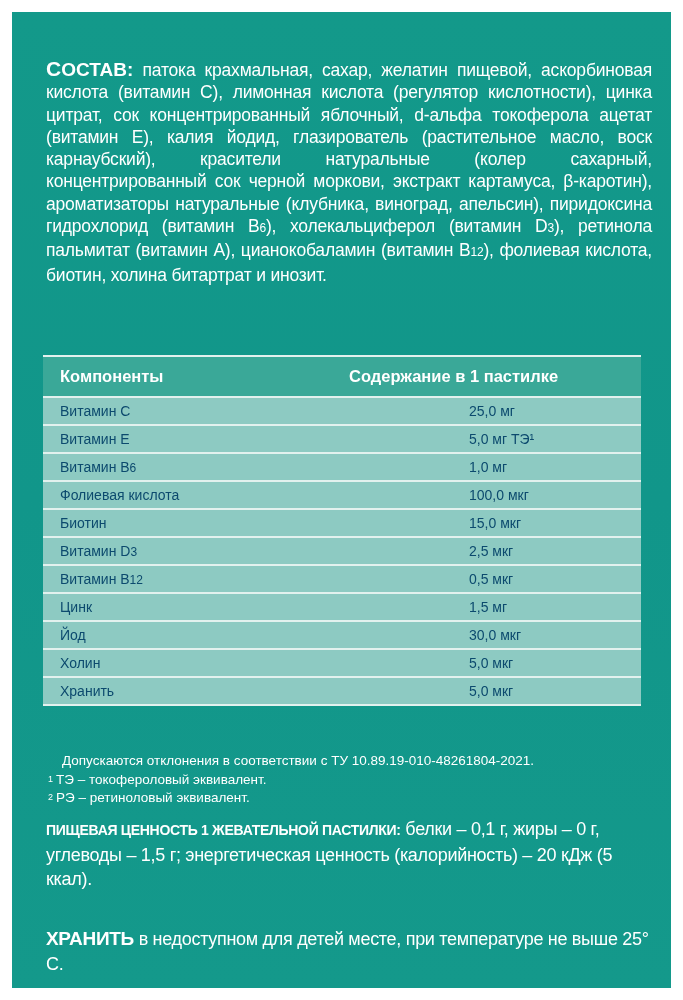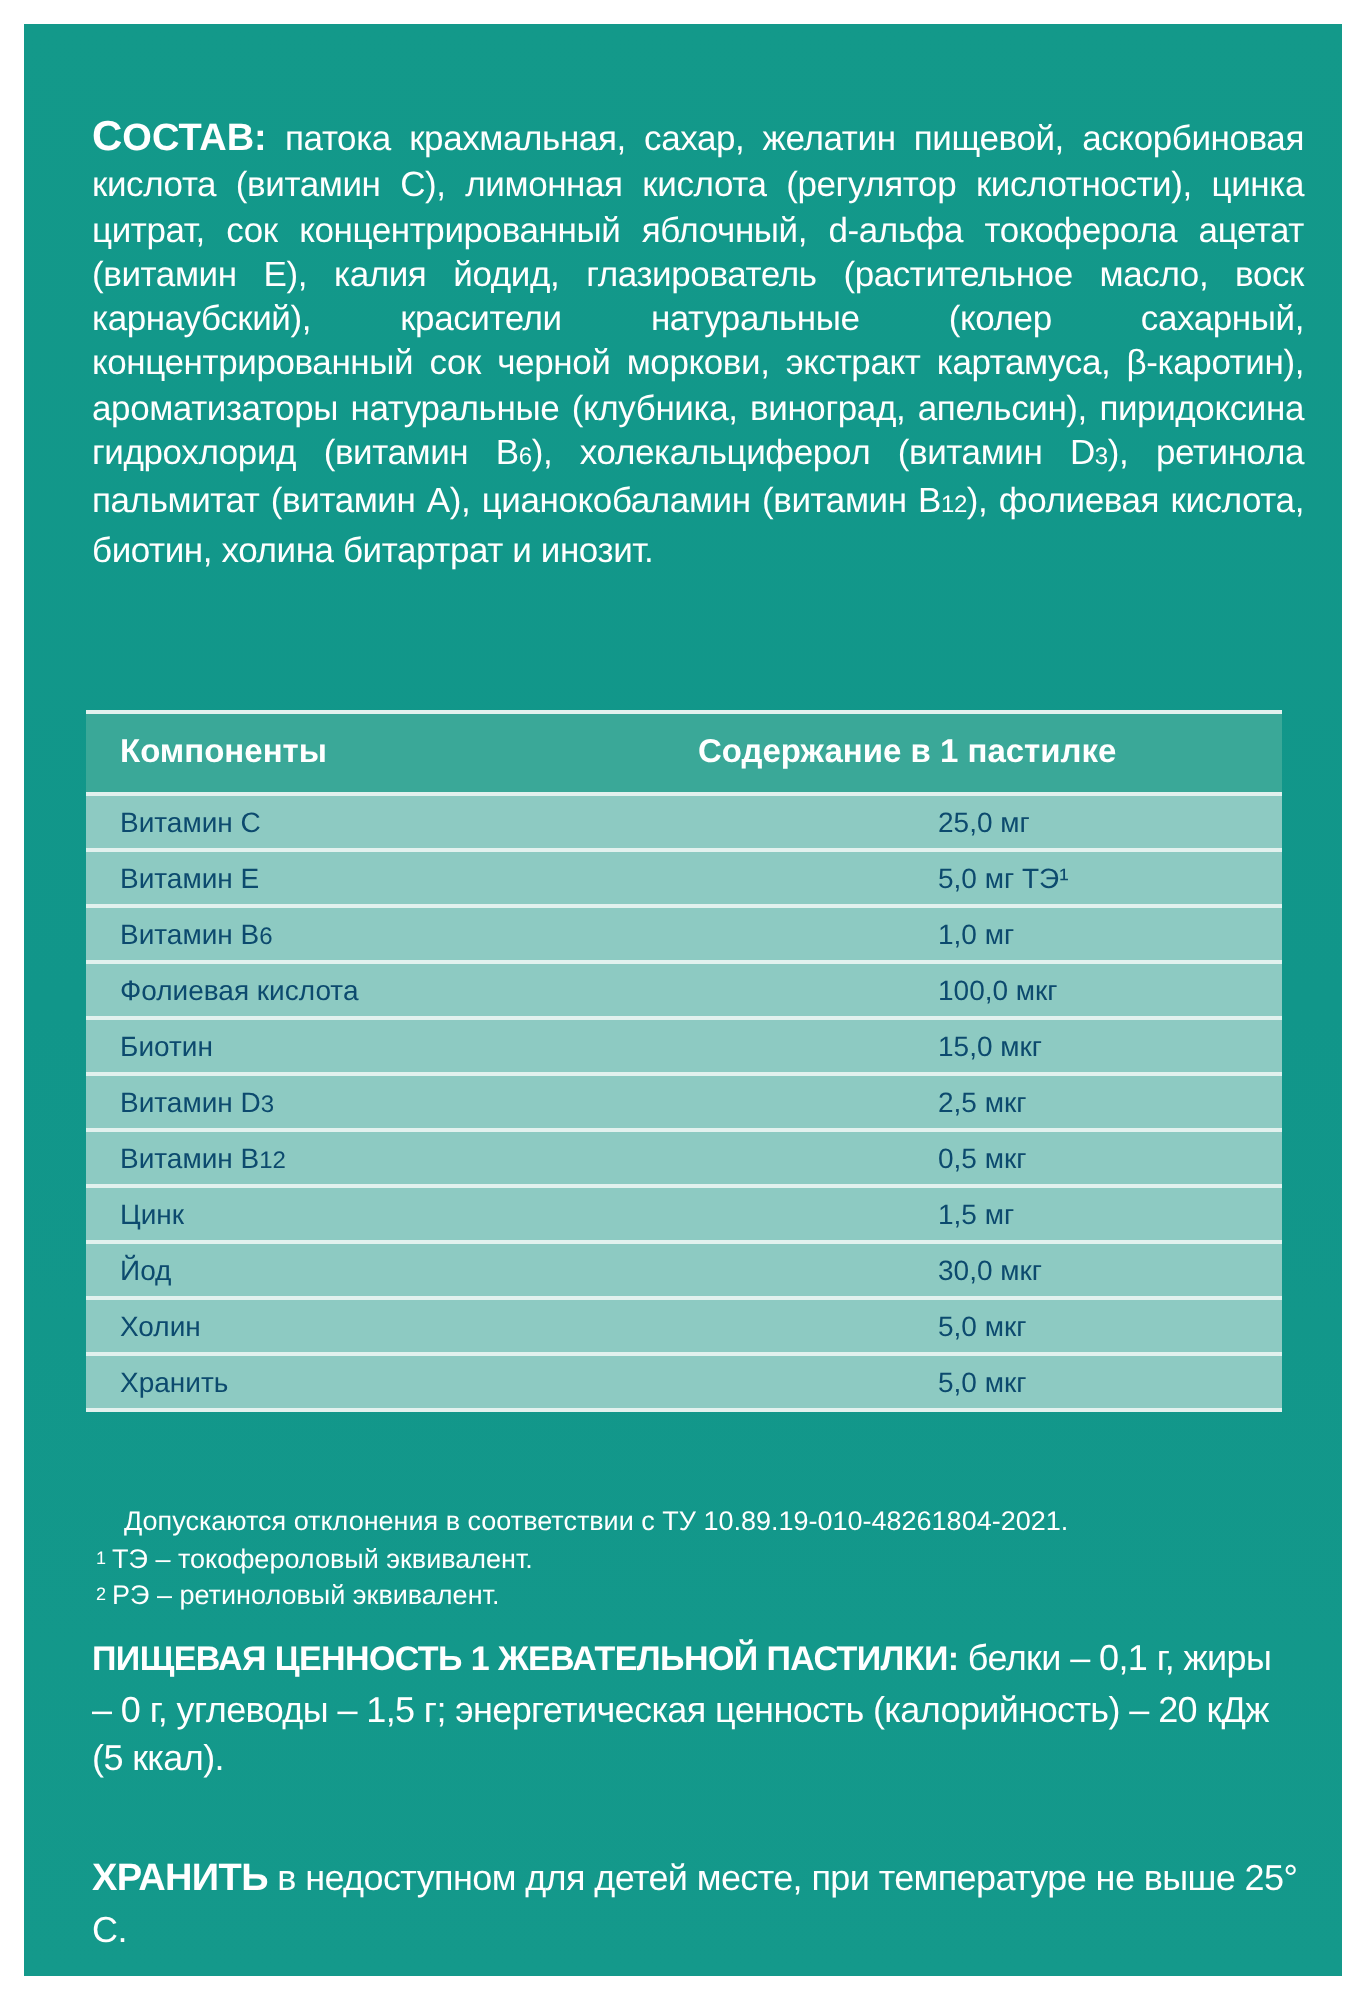--- a/index.html
+++ b/index.html
@@ -123,21 +123,21 @@
       left: 34px;
       top: 805px;
       width: 604px;
       font-size: 18px;
       line-height: 24.5px;
       color: #ffffff;
       letter-spacing: -0.3px;
     }
     .nutrition .lead {
       font-weight: bold;
-      font-size: 17px;
+      font-size: 14px;
     }
 
     .storage {
       position: absolute;
       left: 34px;
       top: 915px;
       width: 604px;
       font-size: 18px;
       line-height: 24.5px;
       color: #ffffff;

